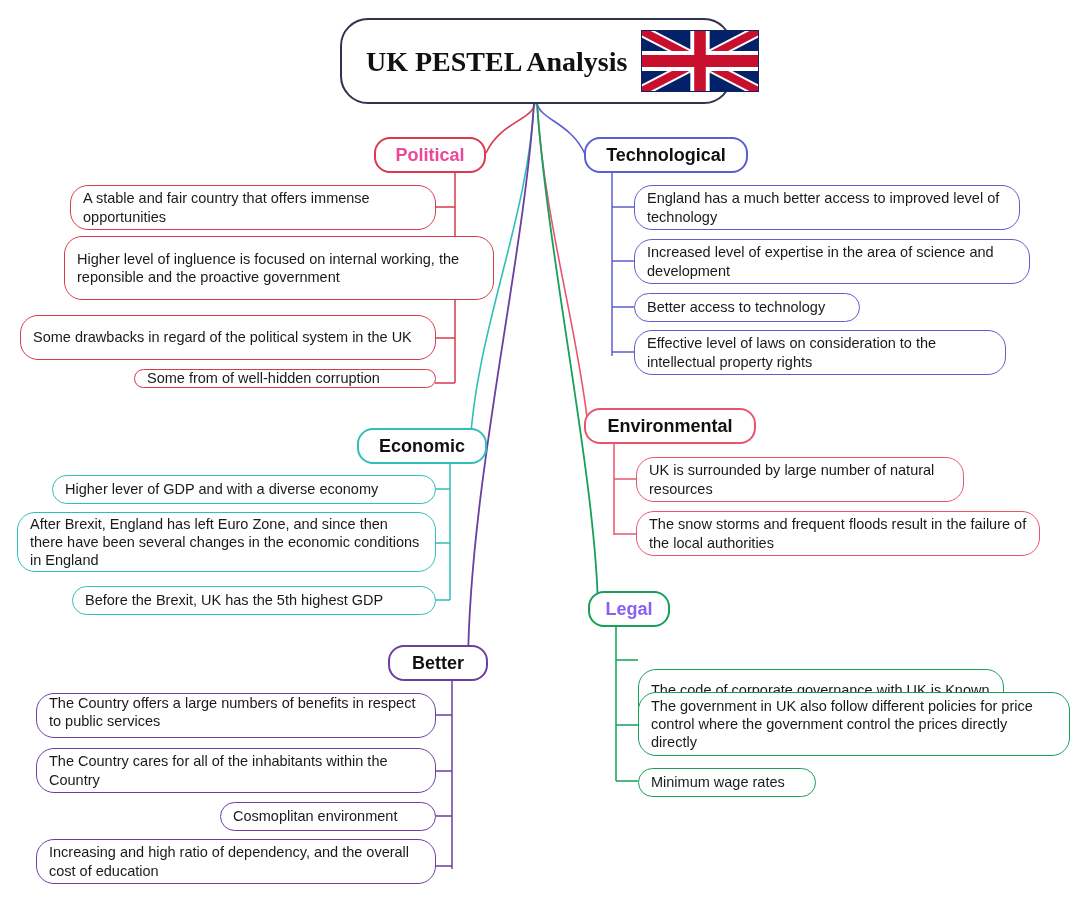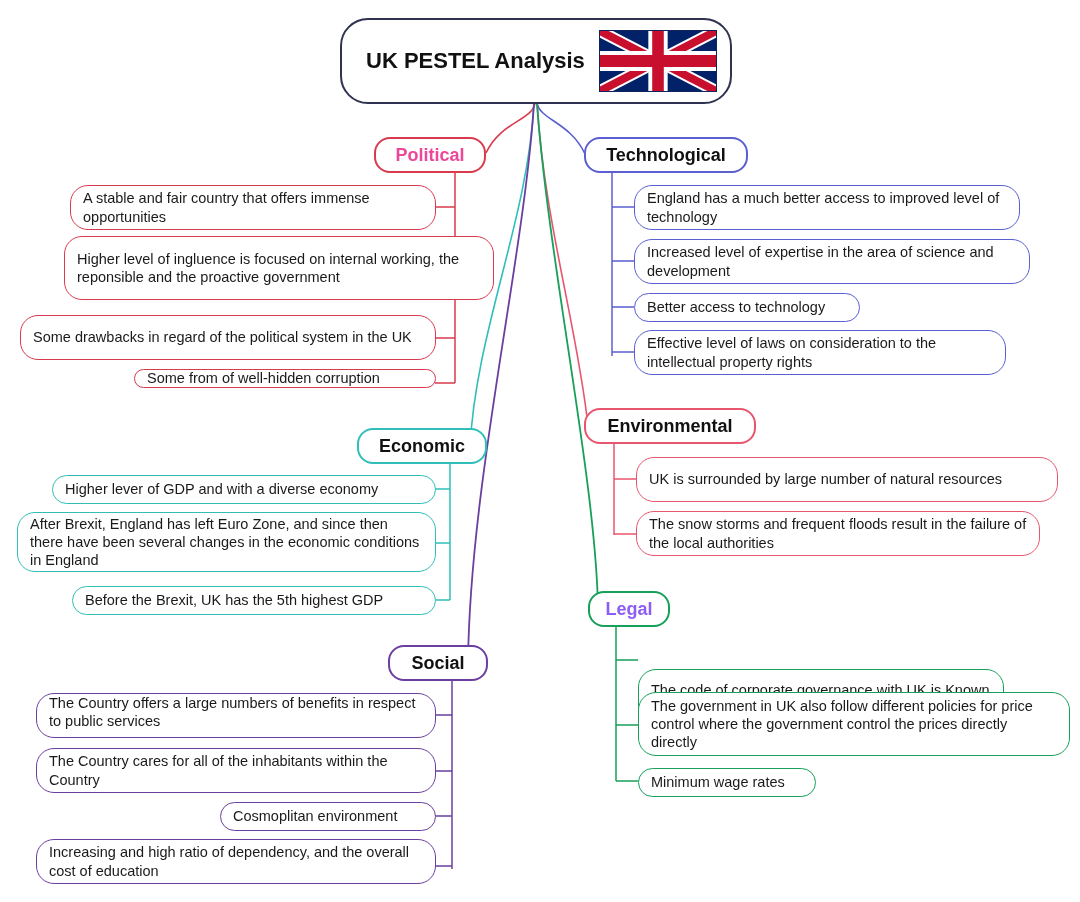--- a/index.html
+++ b/index.html
@@ -26,24 +26,25 @@
     line-height:1.25;
   }
   .root{
     border-radius:28px;
     border-width:2px;
     border-color:#2f3350;
     padding:10px 24px;
     gap:14px;
   }
   .root .title{
-    font-size:22px;
+    font-size:28px;
     font-weight:bold;
     color:#111;
     white-space:nowrap;
+    font-family:Liberation Serif, serif;
   }
   .branch{
     font-size:18px;
     font-weight:bold;
     border-width:2px;
     border-radius:16px;
     padding:5px 18px;
     justify-content:center;
     white-space:nowrap;
   }
@@ -152,29 +153,29 @@
   <div class="node leaf" style="left:17px;top:512px;width:419px;height:60px;border-color:#2fbfb8;">
     <span>After Brexit, England has left Euro Zone, and since then there have been several changes in the economic conditions in England</span>
   </div>
   <div class="node leaf" style="left:72px;top:586px;width:364px;height:29px;border-color:#2fbfb8;">
     <span>Before the Brexit, UK has the 5th highest GDP</span>
   </div>
 
   <div class="node branch" style="left:584px;top:408px;width:172px;height:36px;border-color:#e8566e;color:#111;">
     <span>Environmental</span>
   </div>
-  <div class="node leaf" style="left:636px;top:457px;width:422px;height:45px;border-color:#e8566e;">
+  <div class="node leaf" style="left:636px;top:457px;width:328px;height:45px;border-color:#e8566e;">
     <span>UK is surrounded by large number of natural resources</span>
   </div>
   <div class="node leaf" style="left:636px;top:511px;width:404px;height:45px;border-color:#e8566e;">
     <span>The snow storms and frequent floods result in the failure of the local authorities</span>
   </div>
 
   <div class="node branch" style="left:388px;top:645px;width:100px;height:36px;border-color:#6b3fa0;color:#111;">
-    <span>Social</span>
+    <span>Better</span>
   </div>
   <div class="node leaf" style="left:36px;top:693px;width:400px;height:45px;border-color:#6b3fa0;align-items:flex-end;">
     <span>The Country offers a large numbers of benefits in respect to public services</span>
   </div>
   <div class="node leaf" style="left:36px;top:748px;width:400px;height:45px;border-color:#6b3fa0;">
     <span>The Country cares for all of the inhabitants within the Country</span>
   </div>
   <div class="node leaf" style="left:220px;top:802px;width:216px;height:29px;border-color:#6b3fa0;">
     <span>Cosmoplitan environment</span>
   </div>

